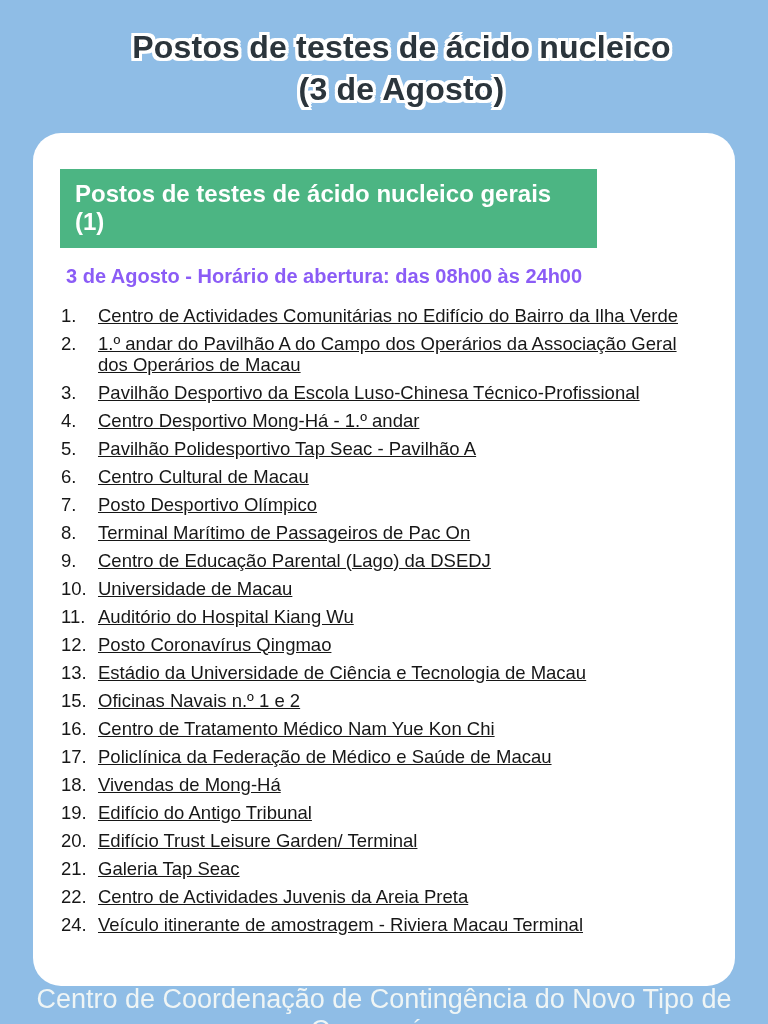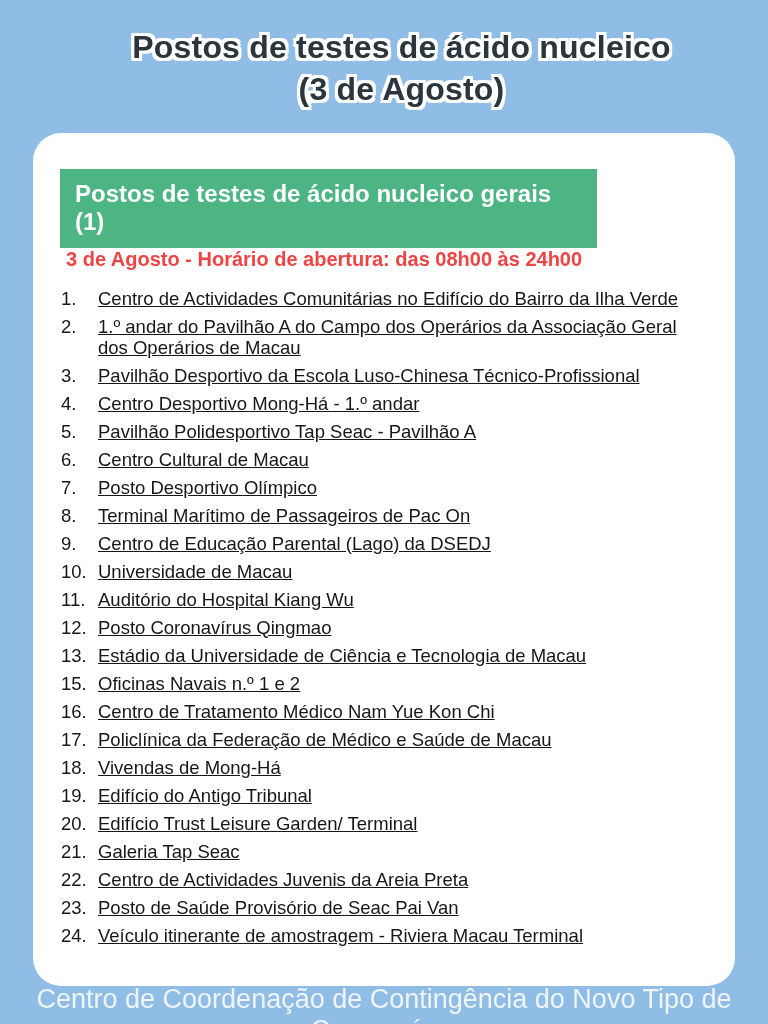--- a/index.html
+++ b/index.html
@@ -51,22 +51,23 @@
   .banner {
     display: inline-block;
     background: #4cb583;
     color: #ffffff;
     font-size: 24px;
     font-weight: bold;
     padding: 11px 16px 12px 15px;
     width: 537px;
   }
   .subtitle {
+    margin-top: 17px;
     margin-left: 6px;
-    color: #ef4444;
+    color: #8b5cf6;
     font-size: 20px;
     font-weight: bold;
   }
   .station-list {
     margin-top: 18px;
     margin-left: 1px;
   }
   .station-row {
     display: flex;
     align-items: flex-start;
@@ -188,24 +189,20 @@
         </div>
         <div class="station-row">
           <span class="station-num">21.</span>
           <span class="station-label">Galeria Tap Seac</span>
         </div>
         <div class="station-row">
           <span class="station-num">22.</span>
           <span class="station-label">Centro de Actividades Juvenis da Areia Preta</span>
         </div>
         <div class="station-row">
-          <span class="station-num">23.</span>
-          <span class="station-label">Posto de Saúde Provisório de Seac Pai Van</span>
-        </div>
-        <div class="station-row">
           <span class="station-num">24.</span>
           <span class="station-label">Veículo itinerante de amostragem - Riviera Macau Terminal</span>
         </div>
       </div>
   </div>
 
   <div class="footer">Centro de Coordenação de Contingência do Novo Tipo de Coronavírus</div>
 
 </div>
 

